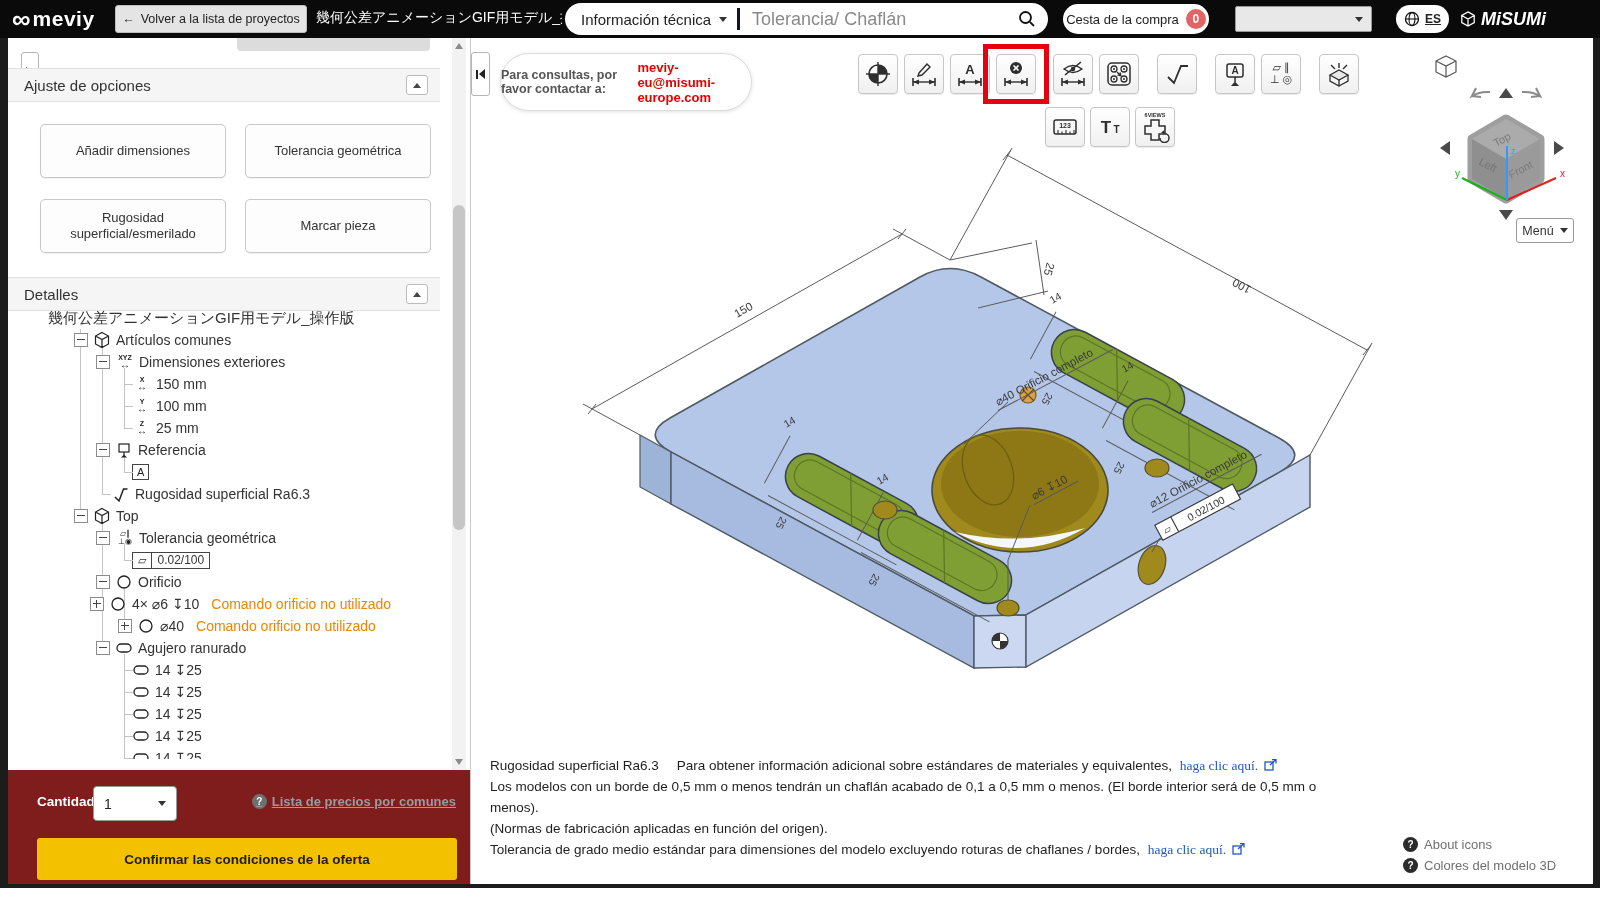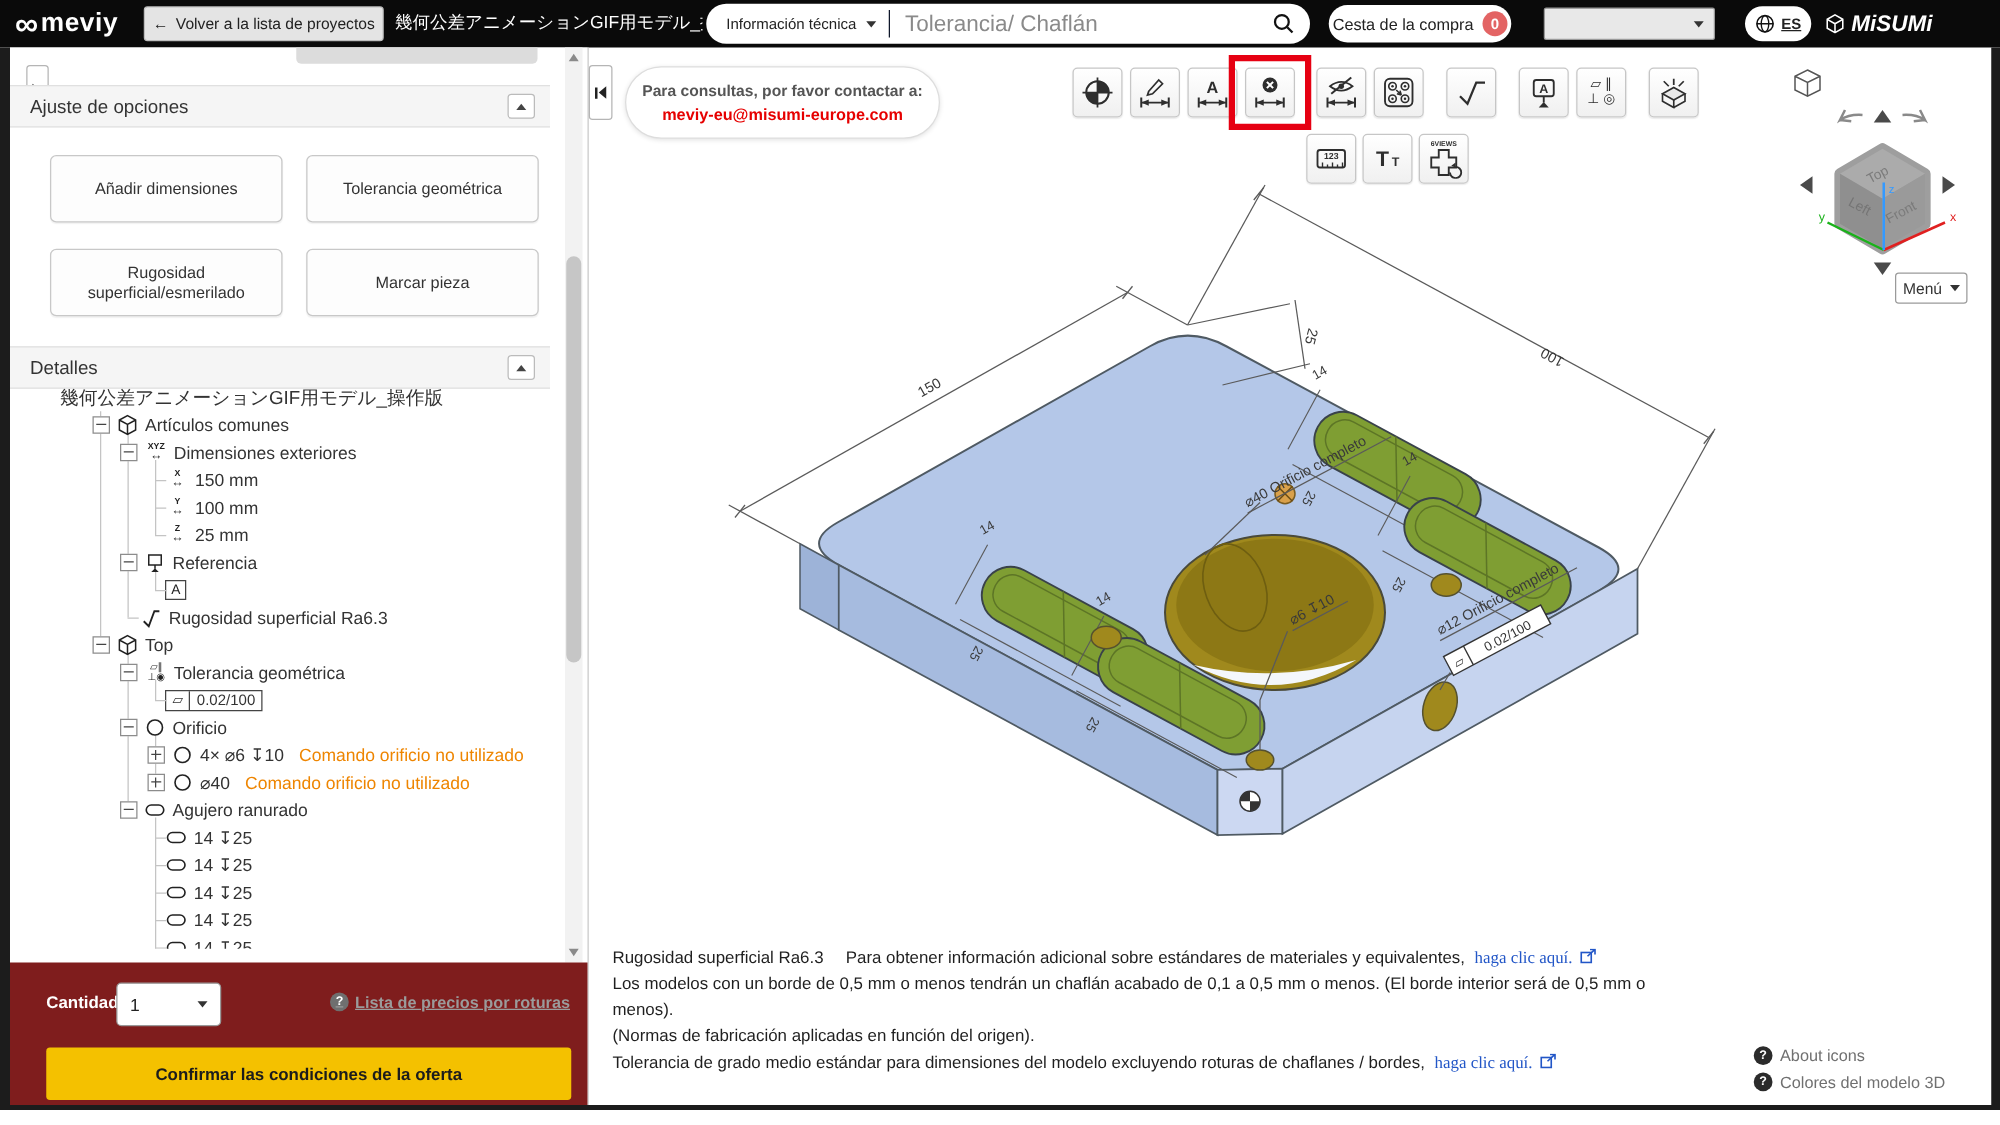--- a/index.html
+++ b/index.html
@@ -10,22 +10,22 @@
 
   
   .topbar{left:0;top:0;width:1600px;height:38px;background:#0a0a0a;display:flex;align-items:center;}
   .logo{left:12px;top:4px;height:30px;display:flex;align-items:center;color:#fff;}
   .logo-inf{font-size:26px;font-weight:bold;line-height:26px;margin-right:2px;}
   .logo-txt{font-size:21px;font-weight:bold;letter-spacing:.5px;}
   .backbtn{left:115px;top:5px;width:192px;height:28px;background:#e4e4e4;border:1px solid #bdbdbd;
            border-radius:3px;font-size:12.5px;color:#222;display:flex;align-items:center;justify-content:center;gap:6px;cursor:pointer;}
   .ptitle{left:316px;top:9px;width:246px;height:20px;color:#fff;font-size:14px;white-space:nowrap;overflow:hidden;}
   .searchpill{left:565px;top:3px;width:483px;height:32px;background:#fff;border-radius:17px;display:flex;align-items:center;}
-  .infodrop{padding:0 10px 0 16px;font-size:12px;color:#222;display:flex;align-items:center;gap:8px;
-            border-right:1px solid #0f172a;height:22px;cursor:pointer;white-space:nowrap;}
+  .infodrop{padding:0 10px 0 16px;font-size:15px;color:#222;display:flex;align-items:center;gap:8px;
+            border-right:3px solid #0f172a;height:22px;cursor:pointer;white-space:nowrap;}
   .searchinput{flex:1;border:0;outline:none;font-size:18px;padding:0 8px 0 12px;color:#3b82f6;background:transparent;}
   .searchinput::placeholder{color:#8a8a8a;}
   .sicon{margin-right:12px;}
   .cartpill{left:1063px;top:4px;width:146px;height:30px;background:#fff;border-radius:16px;display:flex;
             align-items:center;justify-content:center;gap:7px;font-size:13px;cursor:pointer;}
   .cartbadge{width:20px;height:20px;border-radius:50%;background:#e36464;color:#fff;font-size:12px;font-weight:bold;
              display:flex;align-items:center;justify-content:center;}
   .langsel{left:1235px;top:6px;width:137px;height:26px;background:#e8e8e8;border:1px solid #9a9a9a;border-radius:2px;
            display:flex;align-items:center;justify-content:flex-end;padding-right:8px;cursor:pointer;}
   .espill{left:1396px;top:5px;width:53px;height:28px;background:#fff;border-radius:15px;display:flex;align-items:center;
@@ -85,21 +85,21 @@
 
   
   .toggle{width:18px;height:40px;background:#fff;border:1px solid #b5b5b5;border-radius:3px;display:flex;
           align-items:center;justify-content:center;cursor:pointer;}
   .tgl-shape{display:flex;align-items:center;gap:1px;}
   .tgl-bar{width:2px;height:9px;background:#222;}
   .tri-l{width:0;height:0;border-top:5px solid transparent;border-bottom:5px solid transparent;border-right:6px solid #222;}
   .tri-r{width:0;height:0;border-top:5px solid transparent;border-bottom:5px solid transparent;border-left:6px solid #222;}
 
   .contact{left:500px;top:53px;width:252px;height:58px;background:#fff;border:1px solid #ddd;border-radius:29px;
-           box-shadow:0 1px 4px rgba(0,0,0,.12);display:flex;flex-direction:column;align-items:center;justify-content:center;gap:4px;}
+           box-shadow:0 1px 4px rgba(0,0,0,.12);display:flex;flex-direction:row;align-items:center;justify-content:center;gap:4px;}
   .contact .l1{font-size:12.5px;font-weight:bold;color:#555;}
   .contact .l2{font-size:13px;font-weight:bold;color:#e60000;}
 
   .btn40{width:40px;height:40px;background:linear-gradient(#ffffff,#f0f0f0);border:1px solid #c6c6c6;border-radius:4px;
          display:flex;align-items:center;justify-content:center;cursor:pointer;box-shadow:0 1px 1px rgba(0,0,0,.08);}
   .redbox{left:983px;top:44px;width:66px;height:60px;border:5px solid #e60012;background:transparent;pointer-events:none;}
 
   .menubtn{left:1516px;top:218px;width:58px;height:25px;background:#fff;border:1px solid #9a9a9a;border-radius:3px;
            font-size:12.5px;color:#333;display:flex;align-items:center;justify-content:center;gap:6px;cursor:pointer;}
 
@@ -312,21 +312,21 @@
 
   <div class="trow" style="padding-left:88px;">
     <span class="exp">
         <i class="h"></i>
       </span>
     <svg class="ticon" width="18" height="18" viewBox="0 0 18 18">
       <circle cx="9" cy="9" r="6" fill="none" stroke="#222" stroke-width="1.3"></circle>
     </svg>
     <span>Orificio</span>
   </div>
-  <div class="trow" style="padding-left:110px;">
+  <div class="trow" style="padding-left:82px;">
     <span class="exp">
         <i class="h"></i>
         <i class="v"></i>
       </span>
     <svg class="ticon" width="18" height="18" viewBox="0 0 18 18">
       <circle cx="9" cy="9" r="6" fill="none" stroke="#222" stroke-width="1.3"></circle>
     </svg>
     <span>4× ⌀6 ↧10</span>
     <span class="tnote">Comando orificio no utilizado</span>
   </div>
@@ -395,21 +395,21 @@
 </div>
 
 <div class="abs sfooter">
   <span style="position:absolute;left:29px;top:24px;font-size:13.5px;font-weight:bold;">Cantidad</span>
   <div class="qsel">
     <span>1</span>
     <span class="caret"></span>
   </div>
   <div class="pricelink">
     <span class="qmark">?</span>
-    <span>Lista de precios por roturas</span>
+    <span>Lista de precios por comunes</span>
   </div>
   <button class="confirm">Confirmar las condiciones de la oferta</button>
 </div>
 
 <div class="abs toggle" style="left:471px;top:52px;width:19px;height:44px;">
   <span class="tgl-shape">
       <span class="tgl-bar"></span>
       <span class="tri-l"></span>
     </span>
 </div>

